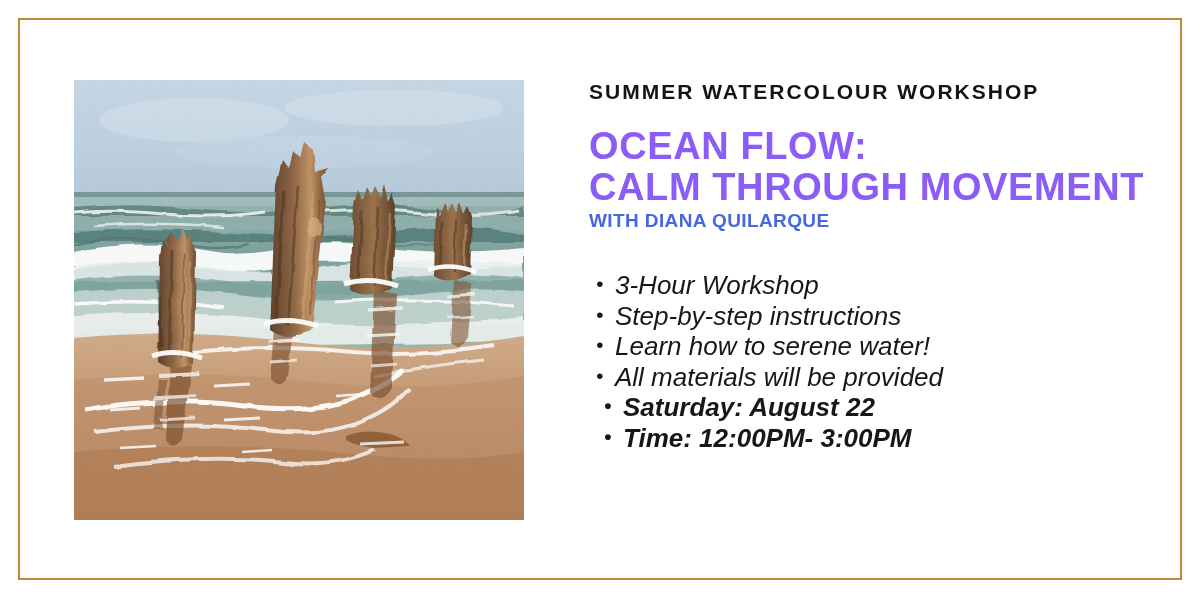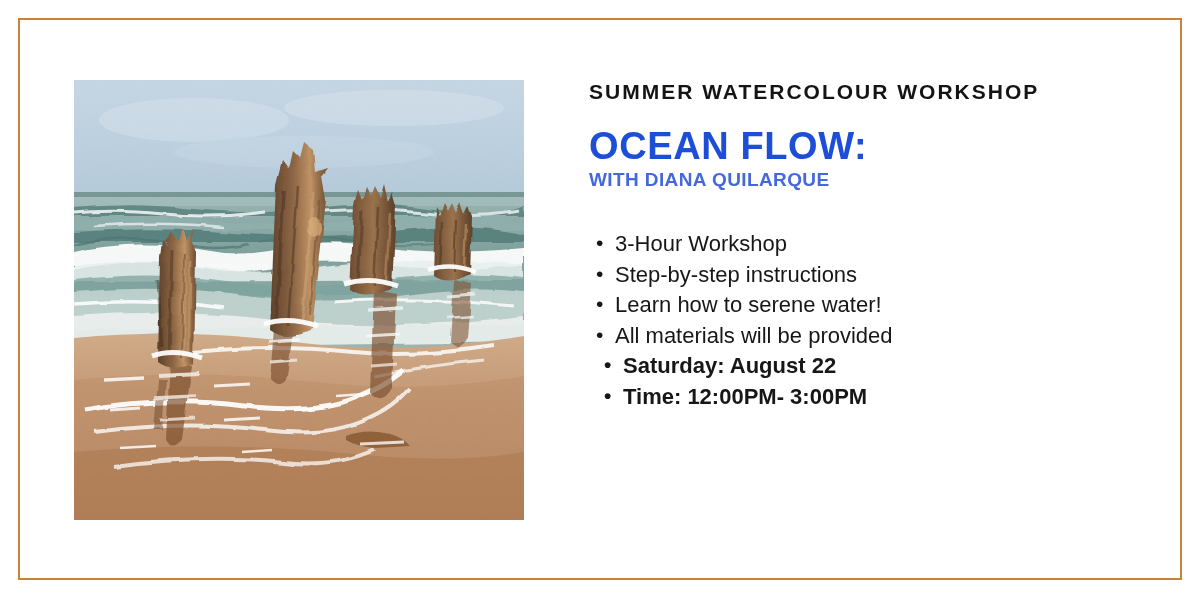--- a/index.html
+++ b/index.html
@@ -70,21 +70,21 @@
     margin: 0 0 22px 0;
     white-space: nowrap;
   }
 
   .title {
     font-family: "Liberation Sans", sans-serif;
     font-weight: 700;
     font-size: 38px;
     line-height: 1.08;
     letter-spacing: 0.6px;
-    color: #1d4ed8;
+    color: #8b5cf6;
     margin: 0;
     white-space: nowrap;
   }
   .title .line2 { display: block; }
 
   .subtitle {
     font-family: "Liberation Sans", sans-serif;
     font-weight: 700;
     font-size: 19px;
     letter-spacing: 0.4px;
@@ -94,24 +94,25 @@
   }
 
   .bullets {
     list-style: none;
     margin: 38px 0 0 0;
     padding: 0 0 0 26px;
   }
   .bullets li {
     position: relative;
     font-family: "Liberation Sans", sans-serif;
-    font-size: 22px;
+    font-size: 26px;
     line-height: 30.5px;
     color: #171717;
     white-space: nowrap;
+    font-style: italic;
   }
   .bullets li::before {
     content: "\2022";
     position: absolute;
     left: -19px;
     top: -1px;
     font-size: 21px;
     color: #171717;
   }
   .bullets li.strong { font-weight: 600; margin-left: 8px; }
@@ -293,20 +294,21 @@
         <rect x="0" y="0" width="450" height="440" filter="url(#paper)" fill="#8a8a8a" opacity="0.30"></rect>
       </svg>
     </div>
 
     <div class="text-col">
 
       <p class="eyebrow">SUMMER WATERCOLOUR WORKSHOP</p>
 
       <h1 class="title">
         <span>OCEAN FLOW:</span>
+        <span class="line2">CALM THROUGH MOVEMENT</span>
       </h1>
 
       <h2 class="subtitle">WITH DIANA QUILARQUE</h2>
 
       <ul class="bullets">
         <li>3-Hour Workshop</li>
         <li>Step-by-step instructions</li>
         <li>Learn how to serene water!</li>
         <li>All materials will be provided</li>
         <li class="strong">Saturday: August 22</li>

